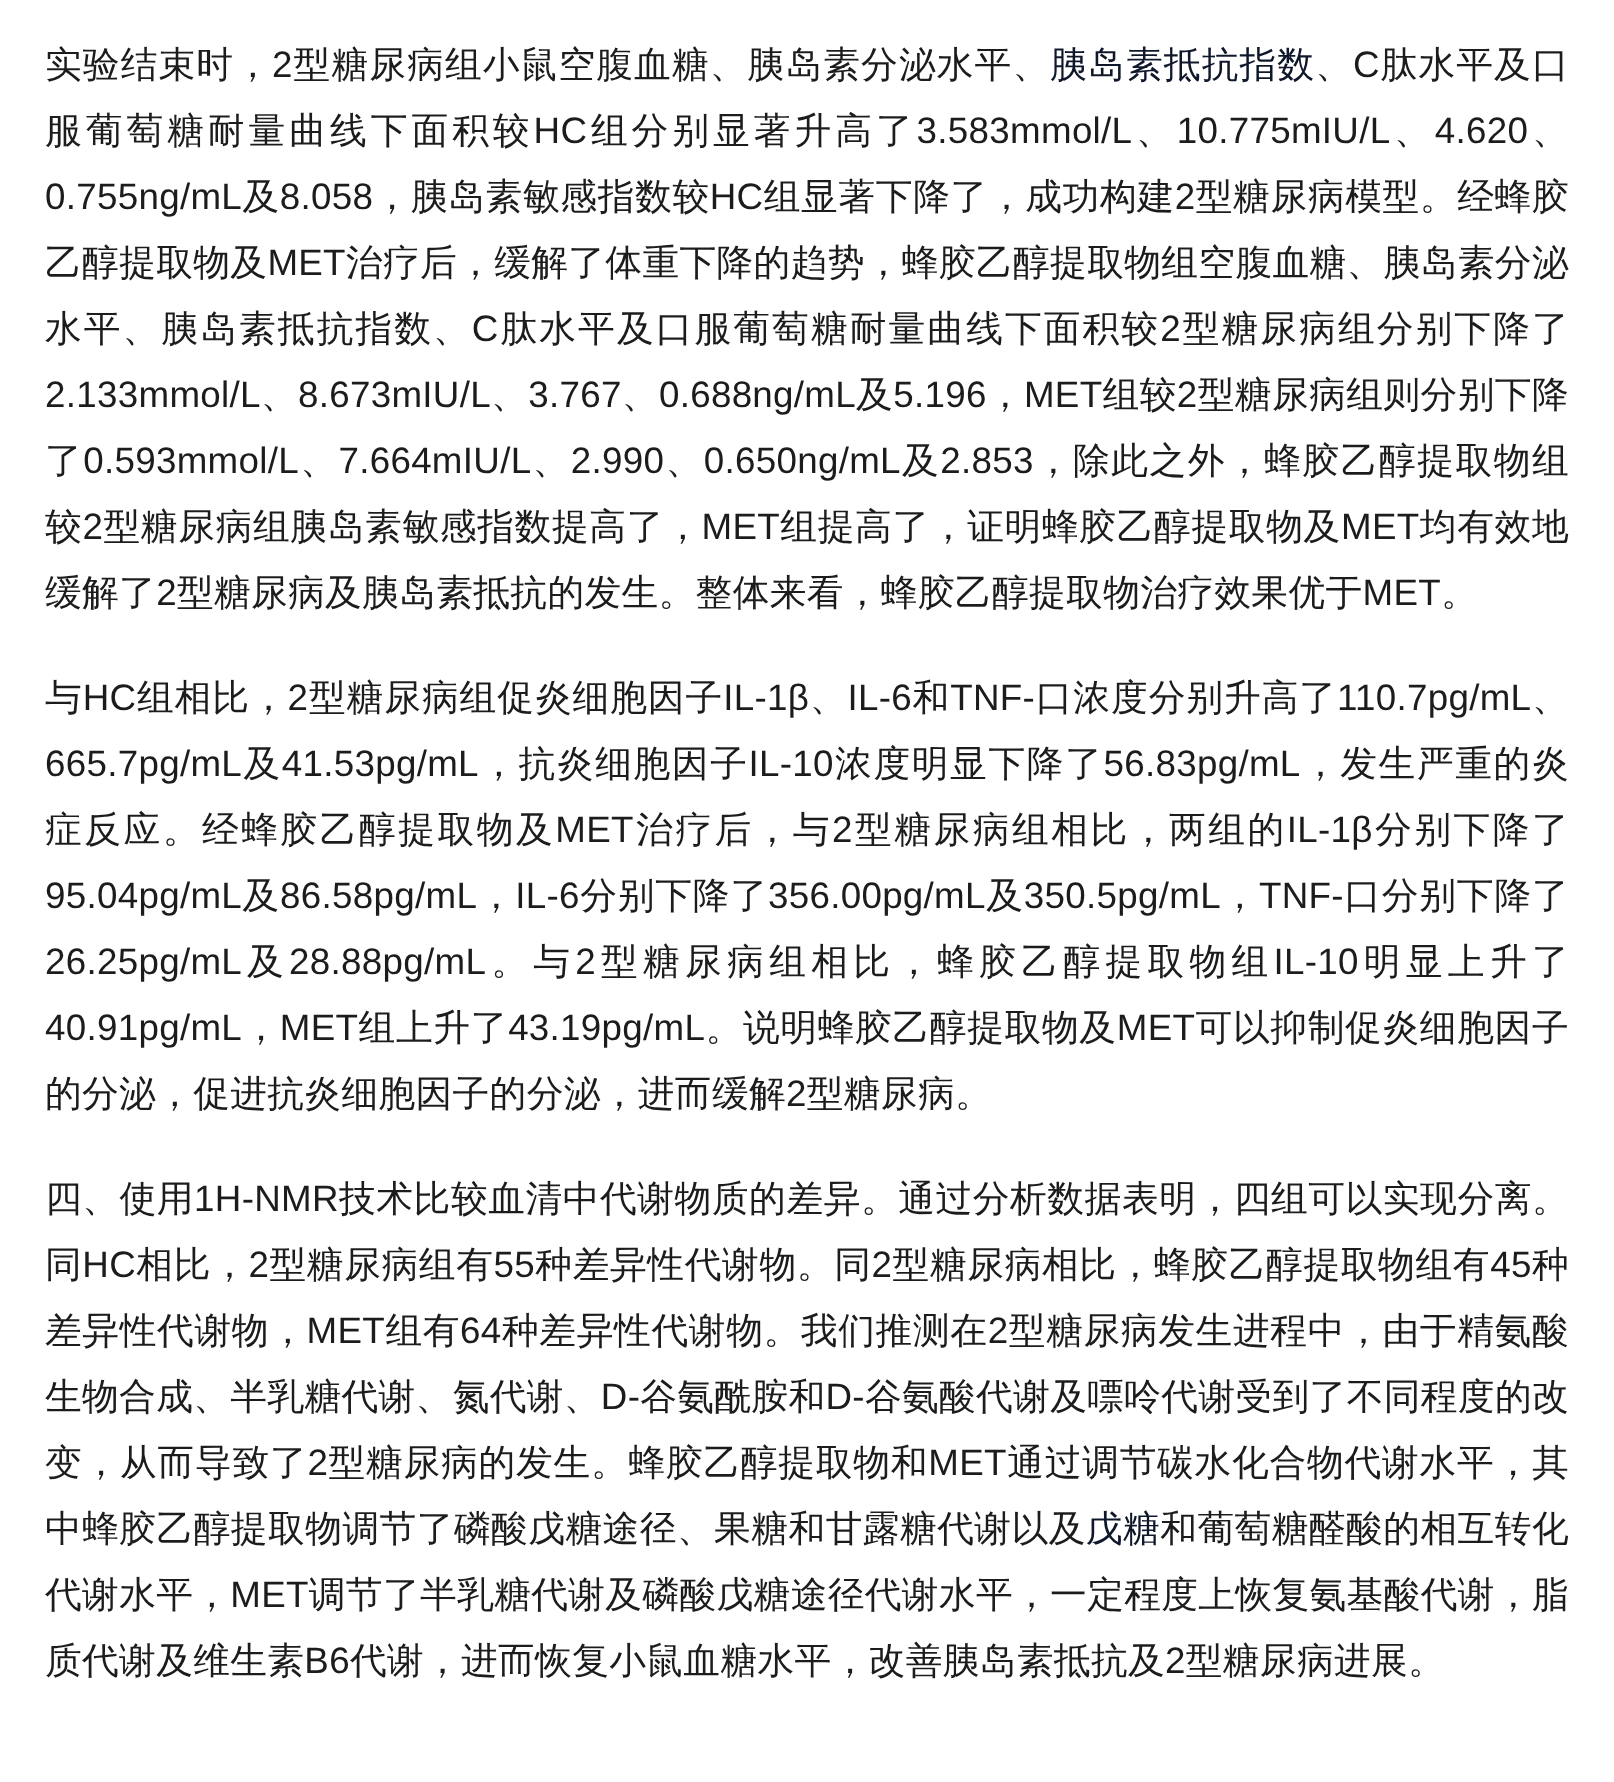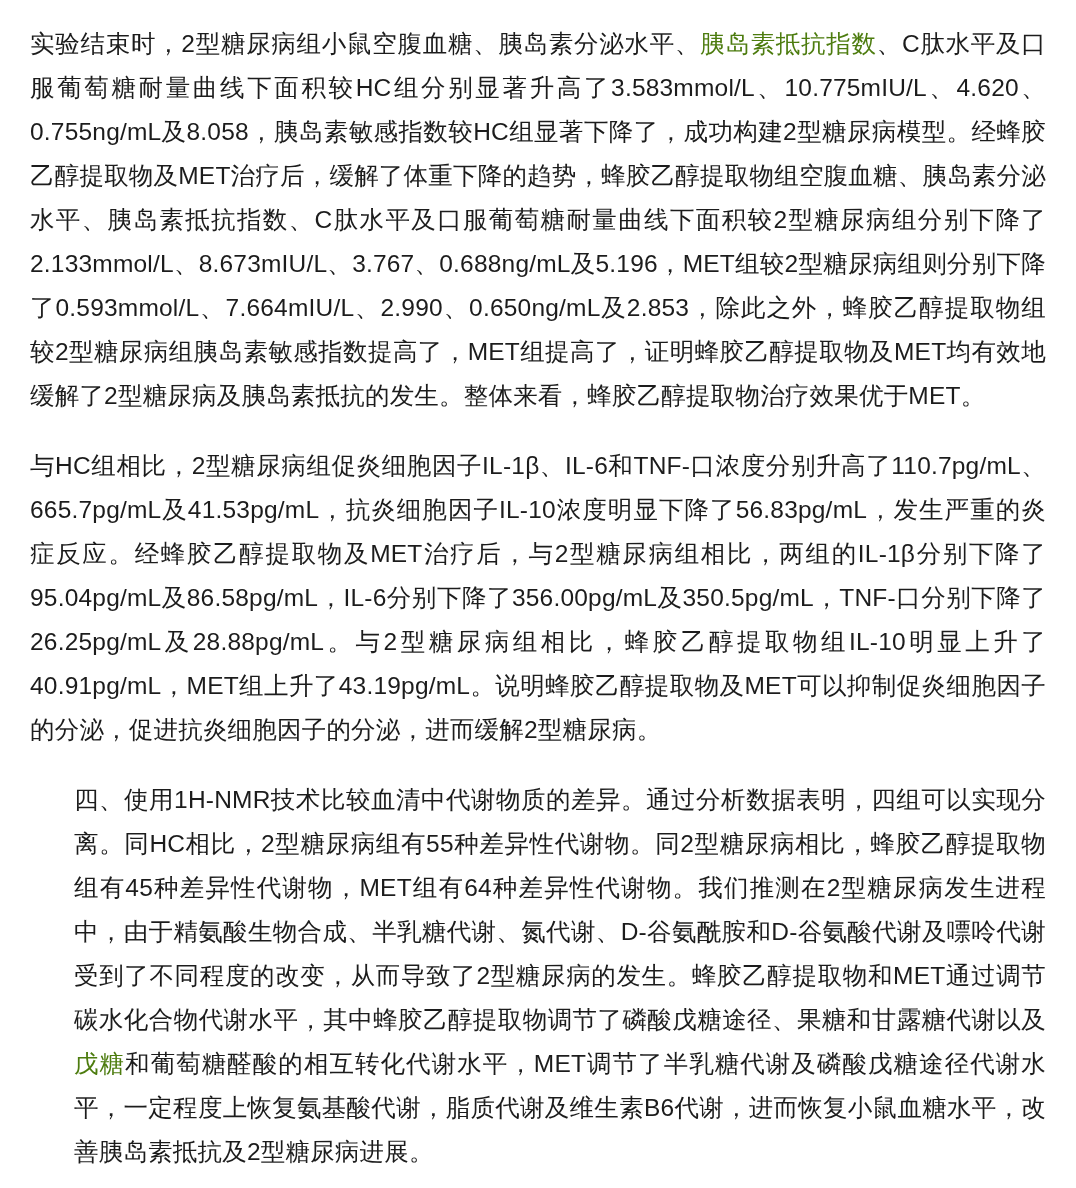--- a/index.html
+++ b/index.html
@@ -22,24 +22,23 @@
     font-size: 24.5px;
     line-height: 44px;
     letter-spacing: 0.2px;
     text-align: justify;
     text-justify: inter-character;
     color: #1c1c1c;
     margin: 0 0 26px 0;
   }
   .para:last-child {
     margin-bottom: 0;
-    margin-left: 44px;
   }
   .link {
-    color: #4d7c0f;
+    color: #0f172a;
   }
 </style>
 </head>
 <body>
 
 <div class="page">
   <div id="paragraphs-container">
       <p class="para"><span>实验结束时，2型糖尿病组小鼠空腹血糖、胰岛素分泌水平、</span><span class="link">胰岛素抵抗指数</span><span>、C肽水平及口服葡萄糖耐量曲线下面积较HC组分别显著升高了3.583mmol/L、10.775mIU/L、4.620、0.755ng/mL及8.058，胰岛素敏感指数较HC组显著下降了，成功构建2型糖尿病模型。经蜂胶乙醇提取物及MET治疗后，缓解了体重下降的趋势，蜂胶乙醇提取物组空腹血糖、胰岛素分泌水平、胰岛素抵抗指数、C肽水平及口服葡萄糖耐量曲线下面积较2型糖尿病组分别下降了2.133mmol/L、8.673mIU/L、3.767、0.688ng/mL及5.196，MET组较2型糖尿病组则分别下降了0.593mmol/L、7.664mIU/L、2.990、0.650ng/mL及2.853，除此之外，蜂胶乙醇提取物组较2型糖尿病组胰岛素敏感指数提高了，MET组提高了，证明蜂胶乙醇提取物及MET均有效地缓解了2型糖尿病及胰岛素抵抗的发生。整体来看，蜂胶乙醇提取物治疗效果优于MET。</span></p>
       <p class="para"><span>与HC组相比，2型糖尿病组促炎细胞因子IL-1β、IL-6和TNF-口浓度分别升高了110.7pg/mL、665.7pg/mL及41.53pg/mL，抗炎细胞因子IL-10浓度明显下降了56.83pg/mL，发生严重的炎症反应。经蜂胶乙醇提取物及MET治疗后，与2型糖尿病组相比，两组的IL-1β分别下降了95.04pg/mL及86.58pg/mL，IL-6分别下降了356.00pg/mL及350.5pg/mL，TNF-口分别下降了26.25pg/mL及28.88pg/mL。与2型糖尿病组相比，蜂胶乙醇提取物组IL-10明显上升了40.91pg/mL，MET组上升了43.19pg/mL。说明蜂胶乙醇提取物及MET可以抑制促炎细胞因子的分泌，促进抗炎细胞因子的分泌，进而缓解2型糖尿病。</span></p>
       <p class="para"><span>四、使用1H-NMR技术比较血清中代谢物质的差异。通过分析数据表明，四组可以实现分离。同HC相比，2型糖尿病组有55种差异性代谢物。同2型糖尿病相比，蜂胶乙醇提取物组有45种差异性代谢物，MET组有64种差异性代谢物。我们推测在2型糖尿病发生进程中，由于精氨酸生物合成、半乳糖代谢、氮代谢、D-谷氨酰胺和D-谷氨酸代谢及嘌呤代谢受到了不同程度的改变，从而导致了2型糖尿病的发生。蜂胶乙醇提取物和MET通过调节碳水化合物代谢水平，其中蜂胶乙醇提取物调节了磷酸戊糖途径、果糖和甘露糖代谢以及</span><span class="link">戊糖</span><span>和葡萄糖醛酸的相互转化代谢水平，MET调节了半乳糖代谢及磷酸戊糖途径代谢水平，一定程度上恢复氨基酸代谢，脂质代谢及维生素B6代谢，进而恢复小鼠血糖水平，改善胰岛素抵抗及2型糖尿病进展。</span></p>

